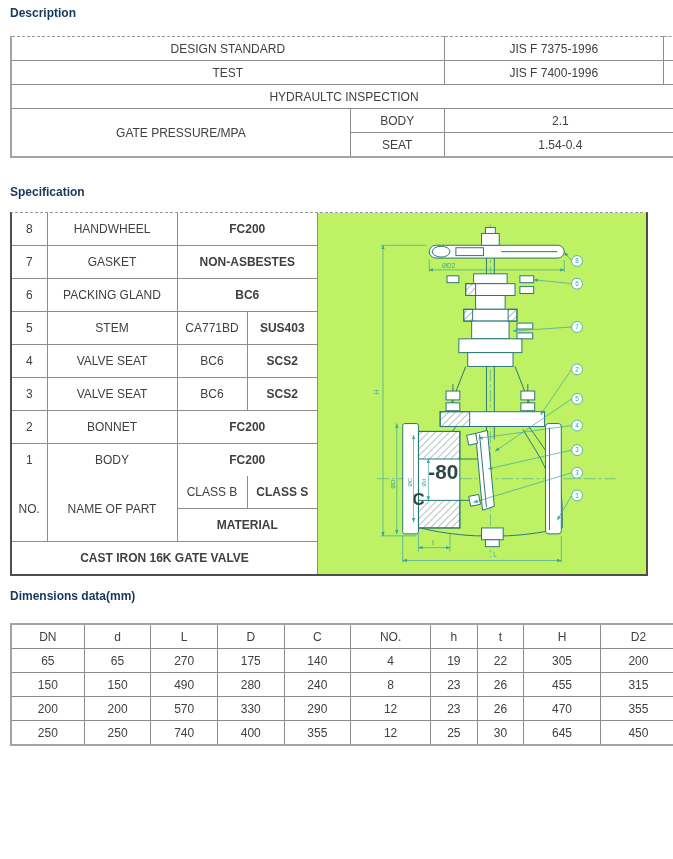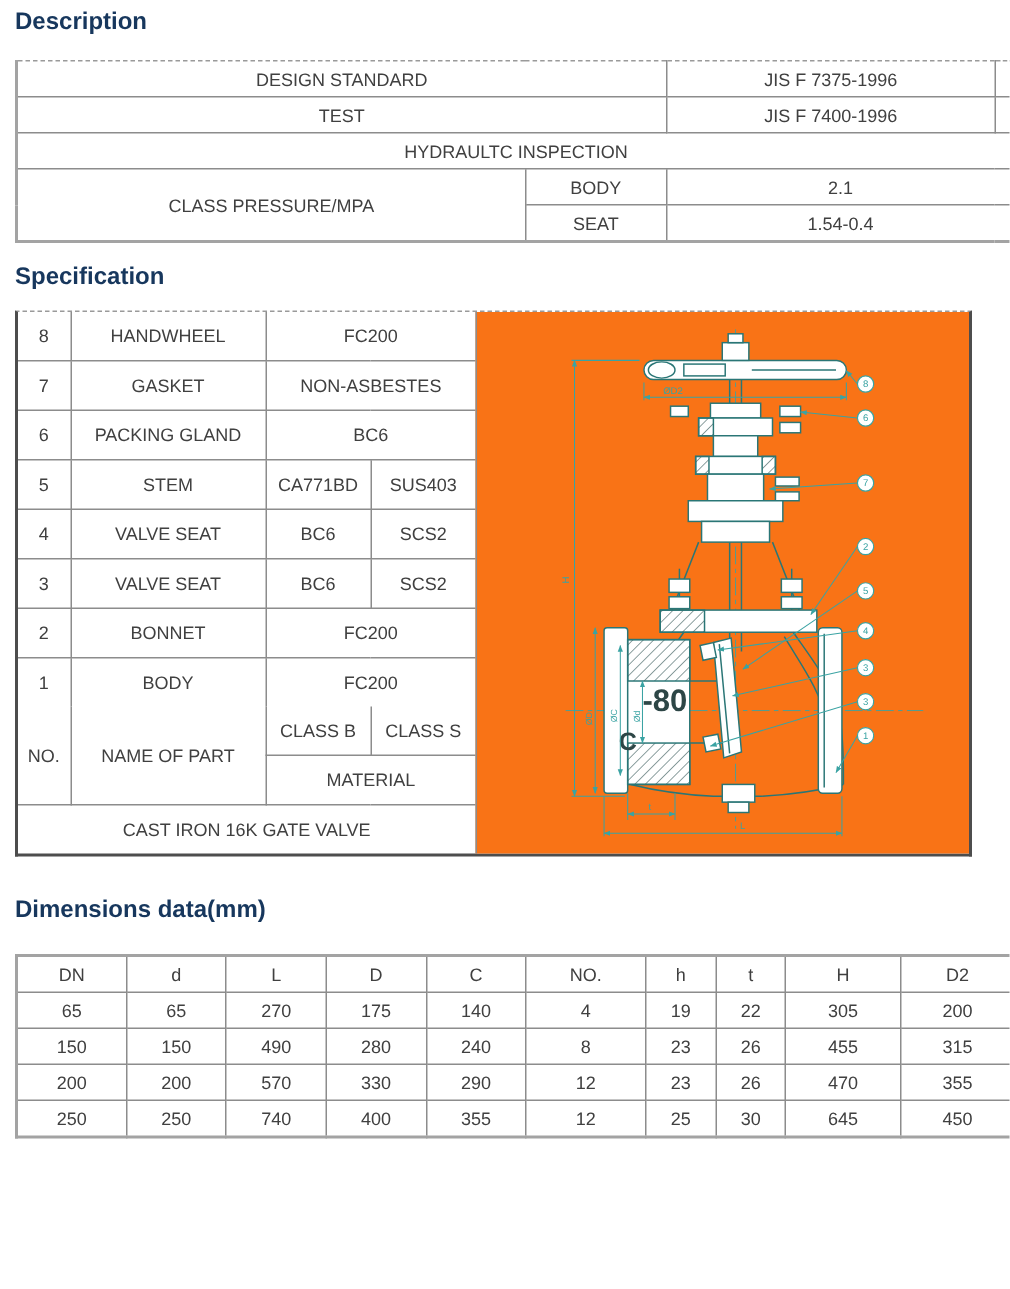--- a/index.html
+++ b/index.html
@@ -5,21 +5,21 @@
   html,body{margin:0;padding:0;background:#ffffff;}
   body{
     width:673px;height:859px;
     font-family:"Liberation Sans","DejaVu Sans",sans-serif;
     font-size:12px;color:#404040;
     box-sizing:border-box;
     padding:4px 25px 8px 10px;
     overflow:hidden;
   }
   .sec-heading{
-    color:#17375d;font-weight:bold;font-size:16px;
+    color:#17375d;font-weight:bold;font-size:12px;
     margin:2px 0 0 0;
   }
   
   table.grid{
     border-collapse:collapse;table-layout:fixed;width:668px;
     border:2px solid #a3a3a3;
   }
   table.grid td,table.grid th{
     border:1px solid #8c8c8c;
     text-align:center;vertical-align:middle;
@@ -39,31 +39,31 @@
   table.parts{
     border-collapse:collapse;table-layout:fixed;width:305px;flex:0 0 305px;
   }
   table.parts td{
     border:1px solid #8c8c8c;
     text-align:center;vertical-align:middle;
     font-size:12px;color:#404040;height:32px;padding:0 2px;
     overflow:hidden;white-space:nowrap;
   }
   table.parts tr td:first-child{border-left:none;}
-  table.parts tr td:last-child{border-right:none;}
+  table.parts tr td:last-child{border-right:none;font-weight:bold;}
   table.parts tr:first-child td{border-top:none;}
   table.parts tr:last-child td{border-bottom:none;}
   .drawing-cell{
     flex:1 1 auto;border-left:1px solid #8c8c8c;
-    position:relative;overflow:hidden;background:#f97316;
+    position:relative;overflow:hidden;background:#bef264;
   }
   .drawing-cell svg{display:block;width:100%;height:100%;}
   
-  #spec-heading{margin-top:14px;}
-  #dims-heading{margin-top:27px;}
+  #spec-heading{margin-top:27px;}
+  #dims-heading{margin-top:13px;}
   #dimensions-table{margin-top:20px;}
 </style>
 </head>
 <body>
 
 <div class="sec-heading" id="desc-heading">Description</div>
 
 <table class="grid dashed-top" id="description-table">
   <colgroup>
       <col style="width:325px">
@@ -79,21 +79,21 @@
   </tr>
   <tr>
     <td colspan="2">TEST</td>
     <td>JIS F 7400-1996</td>
     <td></td>
   </tr>
   <tr>
     <td colspan="4">HYDRAULTC INSPECTION</td>
   </tr>
   <tr>
-    <td rowspan="2">CLASS PRESSURE/MPA</td>
+    <td rowspan="2">GATE PRESSURE/MPA</td>
     <td>BODY</td>
     <td colspan="2">2.1</td>
   </tr>
   <tr>
     <td>SEAT</td>
     <td colspan="2">1.54-0.4</td>
   </tr>
 </tbody>
   </table>
 

